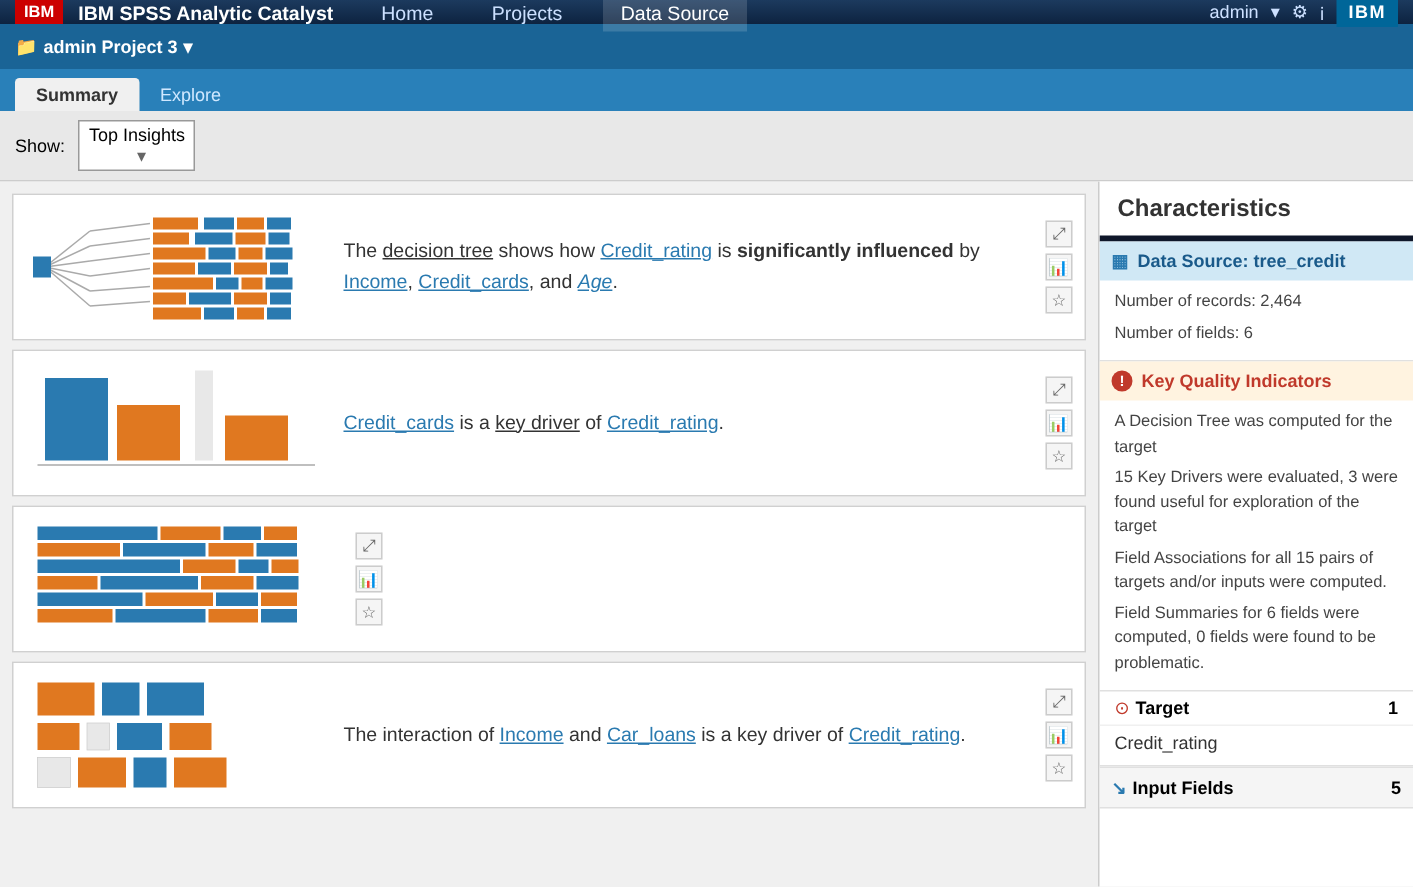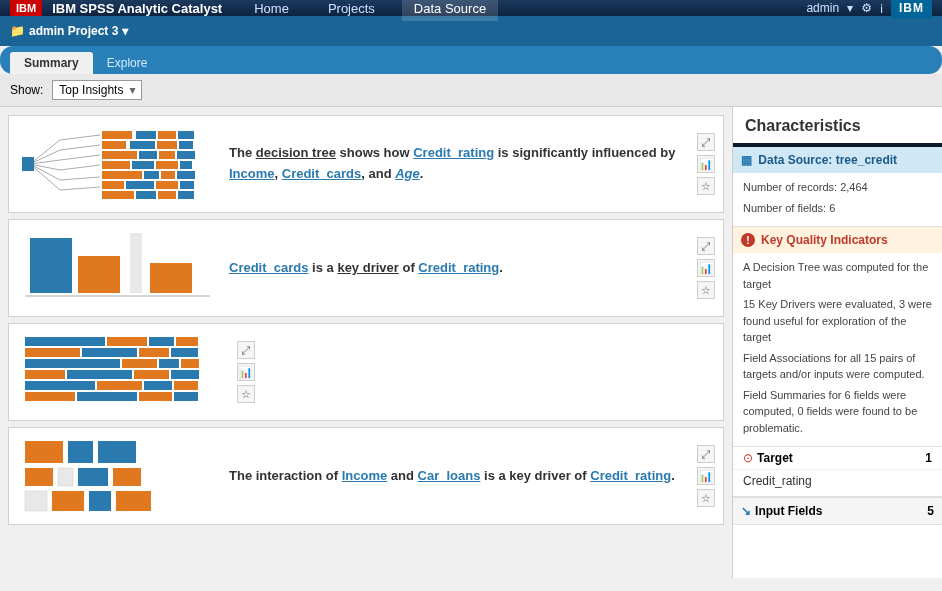--- a/index.html
+++ b/index.html
@@ -79,21 +79,20 @@
     }
     .folder-icon { color: #ffcc00; }
 
     
     .tab-bar {
       background: #2980b9;
       height: 28px;
       display: flex;
       align-items: flex-end;
       padding: 0 10px;
-      border-radius: 13px;
     }
     .tab {
       padding: 4px 14px;
       font-size: 12px;
       cursor: pointer;
       border-radius: 3px 3px 0 0;
       color: #d0e8ff;
     }
     .tab.active {
       background: #f0f0f0;
@@ -112,20 +111,21 @@
       border-bottom: 1px solid #ccc;
     }
     .show-select {
       display: flex;
       align-items: center;
       border: 1px solid #999;
       background: white;
       padding: 2px 6px;
       font-size: 12px;
       cursor: pointer;
+      flex-direction: column;
     }
     .show-select-arrow { margin-left: 6px; color: #666; }
 
     
     .main-layout {
       display: flex;
       height: calc(591px - 32px - 30px - 28px - 30px);
       background: #f0f0f0;
     }
 
@@ -160,21 +160,20 @@
       display: flex;
       align-items: center;
       justify-content: center;
       overflow: hidden;
     }
     .card-text {
       flex: 1;
       font-size: 13px;
       line-height: 1.6;
       color: #333;
-      font-weight: bold;
     }
     .card-text a { color: #2a7ab0; text-decoration: underline; cursor: pointer; }
     .card-actions {
       display: flex;
       flex-direction: column;
       gap: 4px;
       margin-left: 8px;
       align-self: center;
     }
     .card-action-btn {

